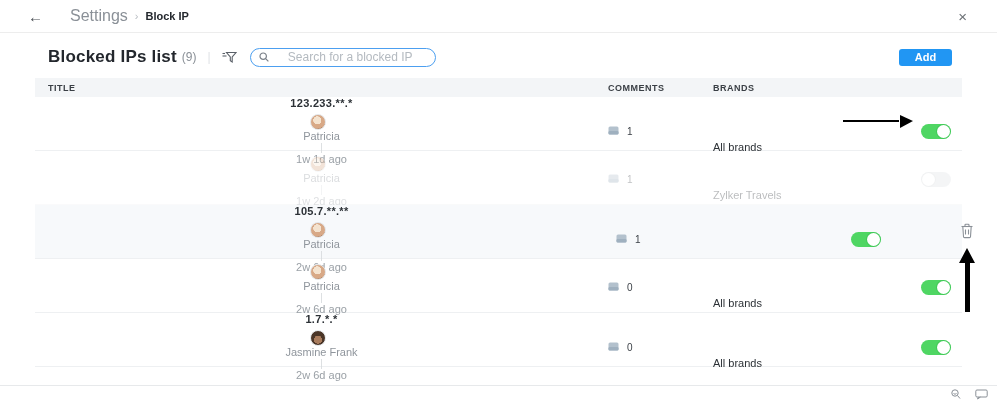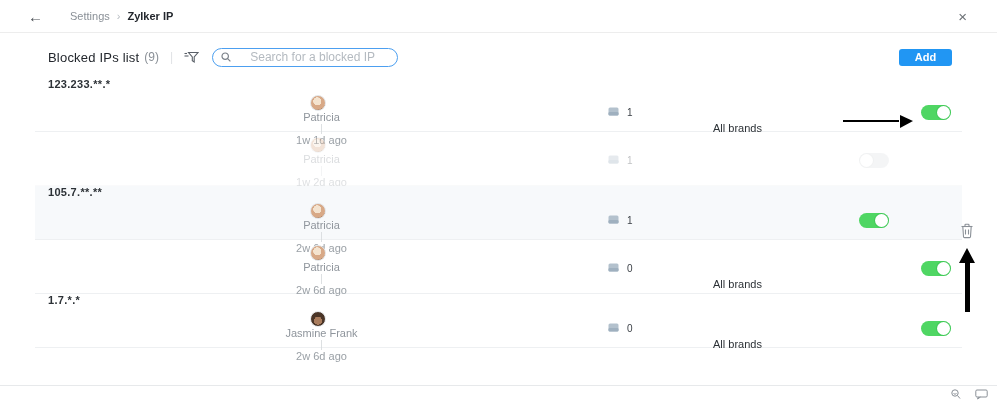--- a/index.html
+++ b/index.html
@@ -9,31 +9,31 @@
     position: relative; width: 997px; height: 402px;
     background: #fff; overflow: hidden;
   }
   
   .topbar {
     display: flex; align-items: center;
     height: 33px; padding: 0 30px 0 28px;
     border-bottom: 1px solid #ededed;
   }
   .back-arrow { font-size: 15px; color: #4a4f55; cursor: pointer; margin-right: 27px; line-height: 1; }
-  .crumb-section { font-size: 11px; color: #8a9097; cursor: pointer; }
+  .crumb-section { font-size: 16px; color: #8a9097; cursor: pointer; }
   .crumb-sep { font-size: 11px; color: #b7bcc2; margin: 0 7px; }
   .crumb-page { font-size: 11px; color: #23272d; font-weight: bold; }
   .close-x { margin-left: auto; font-size: 15px; color: #6b7075; cursor: pointer; line-height: 1; }
 
   
   .list-header {
     display: flex; align-items: center;
     margin: 13px 35px 0 35px; padding-left: 13px; height: 22px;
   }
-  .list-title { font-size: 13px; font-weight: normal; color: #23272d; letter-spacing: 0.2px; }
+  .list-title { font-size: 17px; font-weight: bold; color: #23272d; letter-spacing: 0.2px; }
   .list-count { font-size: 12px; color: #8a9097; margin-left: 5px; }
   .hdr-pipe { color: #e0e3e6; font-size: 12px; margin: 0 11px; }
   .filter-btn { display: flex; align-items: center; cursor: pointer; }
   .search-box {
     display: flex; align-items: center;
     margin-left: 13px; width: 186px; height: 19px;
     border: 1px solid #4c9ff0; border-radius: 10px;
     padding: 0 8px; background: #fff;
   }
   .search-box svg { flex: 0 0 auto; margin-right: 5px; }
@@ -58,22 +58,22 @@
     grid-template-columns: 560px 105px 1fr 62px;
     align-items: center;
   }
   .thead {
     background: #f3f5f7; height: 19px;
     font-size: 9px; font-weight: bold; color: #3a3f45; letter-spacing: 0.5px;
   }
   .thead > div { padding-left: 13px; }
   .row { height: 54px; border-bottom: 1px solid #eef0f2; position: relative; }
   .row.faded { opacity: 0.32; }
-  .row.highlighted { background: #f7f9fb; }
-  .cell-title { padding-left: 13px; }
+  .row.highlighted { background: #f7f9fb; gap: 8px; }
+  .cell-title { padding-left: 13px; text-align: center; }
   .ip { font-size: 11px; font-weight: bold; color: #2c3136; letter-spacing: 0.3px; }
   .sub { display: flex; align-items: center; margin-top: 5px; font-size: 11px; flex-direction: column; }
   .avatar {
     width: 16px; height: 16px; border-radius: 50%; margin-right: 8px;
     flex: 0 0 auto;
   }
   .avatar.patricia { background: radial-gradient(circle at 45% 38%, #f4e3cf 0 34%, #d8a987 35% 70%, #b98a6a 71%); border: 1px solid #e3e6e9; }
   .avatar.jasmine { background: radial-gradient(circle at 50% 62%, #a97c5d 0 36%, #4a3527 37% 78%, #6e5138 79%); border: 1px solid #e3e6e9; }
   .user-name { color: #8f959c; }
   .sub-pipe { color: #d7dadd; margin: 0 8px; font-size: 10px; }
@@ -120,21 +120,21 @@
 </style>
 </head>
 <body>
 
 <div class="page">
 
   <div class="topbar">
     <span class="back-arrow">←</span>
     <span class="crumb-section">Settings</span>
     <span class="crumb-sep">›</span>
-    <span class="crumb-page">Zylker IP</span>
+    <span class="crumb-page">Block IP</span>
     <span class="close-x">×</span>
   </div>
 
   <div class="list-header">
     <span class="list-title">Blocked IPs list</span>
     <span class="list-count">(9)</span>
     <span class="hdr-pipe">|</span>
     <span class="filter-btn">
       <svg width="15" height="13" viewBox="0 0 15 13" fill="none" stroke="#5a6068" stroke-width="1.1">
         <path d="M4.5 1.5 L14 1.5 L10.2 6 L10.2 11 L8.3 9.6 L8.3 6 Z"></path>
@@ -146,20 +146,26 @@
       <svg width="10" height="10" viewBox="0 0 10 10" fill="none" stroke="#7a8088" stroke-width="1.2">
         <circle cx="4.2" cy="4.2" r="3.2"></circle>
           <line x1="6.6" y1="6.6" x2="9.4" y2="9.4"></line>
       </svg>
       <input type="text" placeholder="Search for a blocked IP" style="">
     </div>
     <button class="add-btn">Add</button>
   </div>
 
   <div class="table">
+    <div class="thead">
+      <div>TITLE</div>
+      <div>COMMENTS</div>
+      <div>BRANDS</div>
+      <div></div>
+    </div>
     <div>
         <div class="row">
       <div class="cell-title">
         <div class="ip">123.233.**.*</div>
         <div class="sub">
           <span class="avatar patricia"></span>
           <span class="user-name">Patricia</span>
           <span class="sub-pipe">|</span>
           <span class="time-ago">1w 1d ago</span>
         </div>
@@ -187,20 +193,21 @@
           <span class="time-ago">1w 2d ago</span>
         </div>
       </div>
       <div class="cell-comments">
         <svg width="11" height="10" viewBox="0 0 11 10">
           <rect x="0.5" y="0.5" width="10" height="8" rx="1.5" fill="#b3c1cd"></rect>
           <rect x="0.5" y="5" width="10" height="3.5" rx="1.2" fill="#9fb0bf"></rect>
         </svg>
         <span class="comment-count">1</span>
       </div>
+      <div class="cell-brand">Zylker Travels</div>
       <div class="cell-toggle">
         <div class="toggle">
               <div class="knob"></div>
             </div>
       </div>
     </div>
         <div class="row highlighted">
       <div class="cell-title">
         <div class="ip">105.7.**.**</div>
         <div class="sub">

